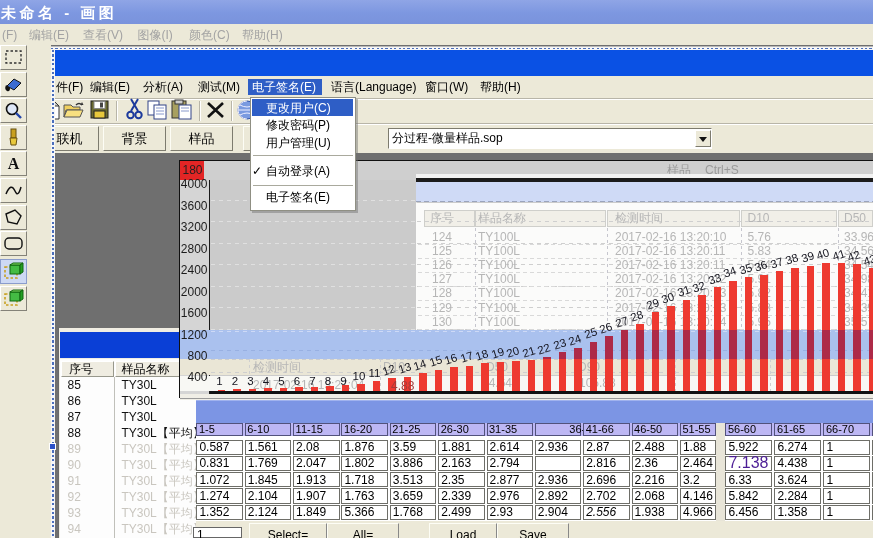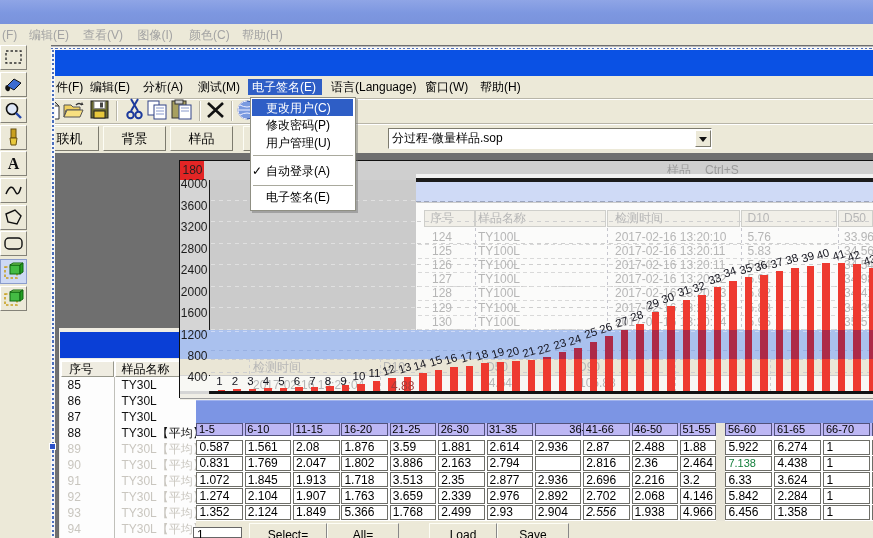--- a/index.html
+++ b/index.html
@@ -2,20 +2,21 @@
 <html><head><meta charset="utf-8">
 <style>
 *{margin:0;padding:0;}
 html,body{width:873px;height:538px;overflow:hidden;}
 body{font-family:"Liberation Sans",sans-serif;background:#ece9d8;}
 #root{position:relative;width:873px;height:538px;overflow:hidden;}
 </style></head>
 <body>
 <div id="root">
 <div style="position:absolute;left:0.0px;top:0.0px;width:873px;height:24px;background:linear-gradient(180deg,#8fa5e6 0%,#7d97e0 55%,#7a93dc 100%);"></div>
+<div style="position:absolute;left:1.0px;top:3.5px;font-size:15px;line-height:17px;color:#fff;white-space:nowrap;font-weight:bold;letter-spacing:3.5px;">未命名 - 画图</div>
 <div style="position:absolute;left:0.0px;top:24.0px;width:873px;height:21px;background:#ece9d8;"></div>
 <div style="position:absolute;left:2.0px;top:28.0px;font-size:12px;line-height:14px;color:#a3a3a3;white-space:nowrap;">(F)</div>
 <div style="position:absolute;left:29.0px;top:28.0px;font-size:12px;line-height:14px;color:#a3a3a3;white-space:nowrap;">编辑(E)</div>
 <div style="position:absolute;left:83.0px;top:28.0px;font-size:12px;line-height:14px;color:#a3a3a3;white-space:nowrap;">查看(V)</div>
 <div style="position:absolute;left:137.5px;top:28.0px;font-size:12px;line-height:14px;color:#a3a3a3;white-space:nowrap;">图像(I)</div>
 <div style="position:absolute;left:189.0px;top:28.0px;font-size:12px;line-height:14px;color:#a3a3a3;white-space:nowrap;">颜色(C)</div>
 <div style="position:absolute;left:242.0px;top:28.0px;font-size:12px;line-height:14px;color:#a3a3a3;white-space:nowrap;">帮助(H)</div>
 <div style="position:absolute;left:0.0px;top:45.0px;width:55px;height:493px;background:#ece9d8;"></div>
 <div style="position:absolute;left:0.0px;top:45.0px;width:27px;height:25px;background:#ece9d8;border-top:1px solid #fff;border-left:1px solid #fff;border-right:1px solid #848278;border-bottom:1px solid #848278;box-sizing:border-box;">
       <svg width="25" height="23" viewBox="0 0 25 23" style="position:absolute;left:0;top:0">
@@ -522,21 +523,21 @@
 <div style="position:absolute;left:293.5px;top:57.9px;font-size:12px;line-height:14px;color:#000;white-space:nowrap;">2.794</div>
 <div style="position:absolute;left:338.85px;top:57.3px;width:46.5px;height:15.2px;background:#fff;border:1px solid #6e6e68;box-sizing:border-box;"></div>
 <div style="position:absolute;left:341.85px;top:75px;font-size:12px;line-height:14px;color:#000;white-space:nowrap;">2.934</div>
 <div style="position:absolute;left:387.2px;top:57.3px;width:46.5px;height:15.2px;background:#fff;border:1px solid #6e6e68;box-sizing:border-box;"></div>
 <div style="position:absolute;left:390.2px;top:57.9px;font-size:12px;line-height:14px;color:#000;white-space:nowrap;">2.816</div>
 <div style="position:absolute;left:435.55px;top:57.3px;width:46.5px;height:15.2px;background:#fff;border:1px solid #6e6e68;box-sizing:border-box;"></div>
 <div style="position:absolute;left:438.55px;top:57.9px;font-size:12px;line-height:14px;color:#000;white-space:nowrap;">2.36</div>
 <div style="position:absolute;left:483.9px;top:57.3px;width:36.5px;height:15.2px;background:#fff;border:1px solid #6e6e68;box-sizing:border-box;"></div>
 <div style="position:absolute;left:486.9px;top:57.9px;font-size:12px;line-height:14px;color:#000;white-space:nowrap;">2.464</div>
 <div style="position:absolute;left:529.4px;top:57.3px;width:46.5px;height:15.2px;background:#fff;border:1px solid #6e6e68;box-sizing:border-box;"></div>
-<div style="position:absolute;left:532.4px;top:57.9px;font-size:11px;line-height:14px;color:#15803d;white-space:nowrap;">7.138</div>
+<div style="position:absolute;left:532.4px;top:57.9px;font-size:16px;line-height:14px;color:#4c1d95;white-space:nowrap;">7.138</div>
 <div style="position:absolute;left:578.4px;top:57.3px;width:46.5px;height:15.2px;background:#fff;border:1px solid #6e6e68;box-sizing:border-box;"></div>
 <div style="position:absolute;left:581.4px;top:57.9px;font-size:12px;line-height:14px;color:#000;white-space:nowrap;">4.438</div>
 <div style="position:absolute;left:627.4px;top:57.3px;width:46.5px;height:15.2px;background:#fff;border:1px solid #6e6e68;box-sizing:border-box;"></div>
 <div style="position:absolute;left:630.4px;top:57.9px;font-size:12px;line-height:14px;color:#000;white-space:nowrap;">1</div>
 <div style="position:absolute;left:675.5px;top:57.3px;width:1.5px;height:15.2px;background:#fff;border:1px solid #6e6e68;box-sizing:border-box;"></div>
 <div style="position:absolute;left:0.4px;top:73.6px;width:46.5px;height:15.2px;background:#fff;border:1px solid #6e6e68;box-sizing:border-box;"></div>
 <div style="position:absolute;left:3.4px;top:74.2px;font-size:12px;line-height:14px;color:#000;white-space:nowrap;">1.072</div>
 <div style="position:absolute;left:48.75px;top:73.6px;width:46.5px;height:15.2px;background:#fff;border:1px solid #6e6e68;box-sizing:border-box;"></div>
 <div style="position:absolute;left:51.75px;top:74.2px;font-size:12px;line-height:14px;color:#000;white-space:nowrap;">1.845</div>
 <div style="position:absolute;left:97.1px;top:73.6px;width:46.5px;height:15.2px;background:#fff;border:1px solid #6e6e68;box-sizing:border-box;"></div>

